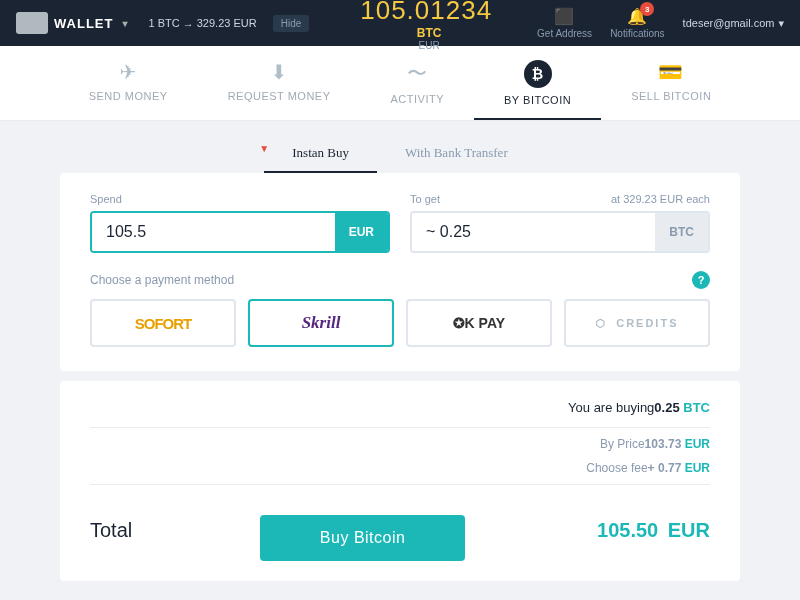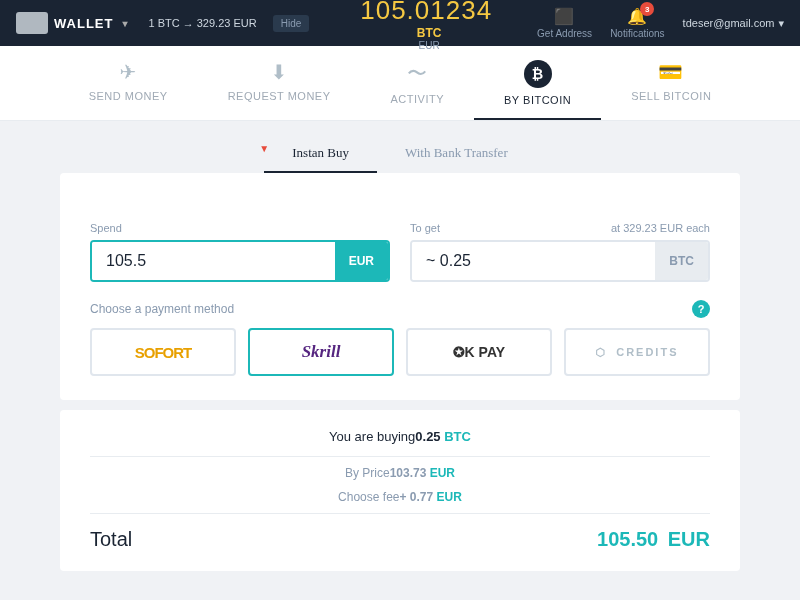--- a/index.html
+++ b/index.html
@@ -190,21 +190,20 @@
     .form-area {
       background: #fff;
       margin: 0 60px;
       border-radius: 4px;
       padding: 20px 30px 24px;
     }
     .form-row {
       display: flex;
       gap: 20px;
       align-items: flex-start;
-      margin-top: 29px;
     }
     .form-group {
       flex: 1;
     }
     .form-group.to-get {
       flex: 1;
     }
     .form-label {
       font-size: 11px;
       color: #8a9bb0;
@@ -297,21 +296,21 @@
 
     
     .summary-area {
       margin: 10px 60px 0;
       background: #fff;
       border-radius: 4px;
       padding: 14px 30px 20px;
     }
     .summary-row {
       display: flex;
-      justify-content: center;
+      justify-content: flex-end;
       font-size: 12px;
       color: #8a9bb0;
       padding: 5px 0;
     }
     .summary-row.buying {
       color: #1a2433;
       font-size: 13px;
       font-weight: 500;
       padding-bottom: 8px;
     }
@@ -510,20 +509,23 @@
     <div class="summary-row">
       <span>Choose fee</span>
       <span class="summary-value">
         <span>+ 0.77</span>
         <span class="eur-color">EUR</span>
       </span>
     </div>
     <hr class="divider">
     <div class="total-row">
       <span class="total-label">Total</span>
+      <div class="buy-btn-wrap">
+        <button class="buy-btn">Buy Bitcoin</button>
+      </div>
       <span class="total-value">
         <span>105.50</span>
         <span>EUR</span>
       </span>
     </div>
   </div>
 
   <div class="footer">
     
     

